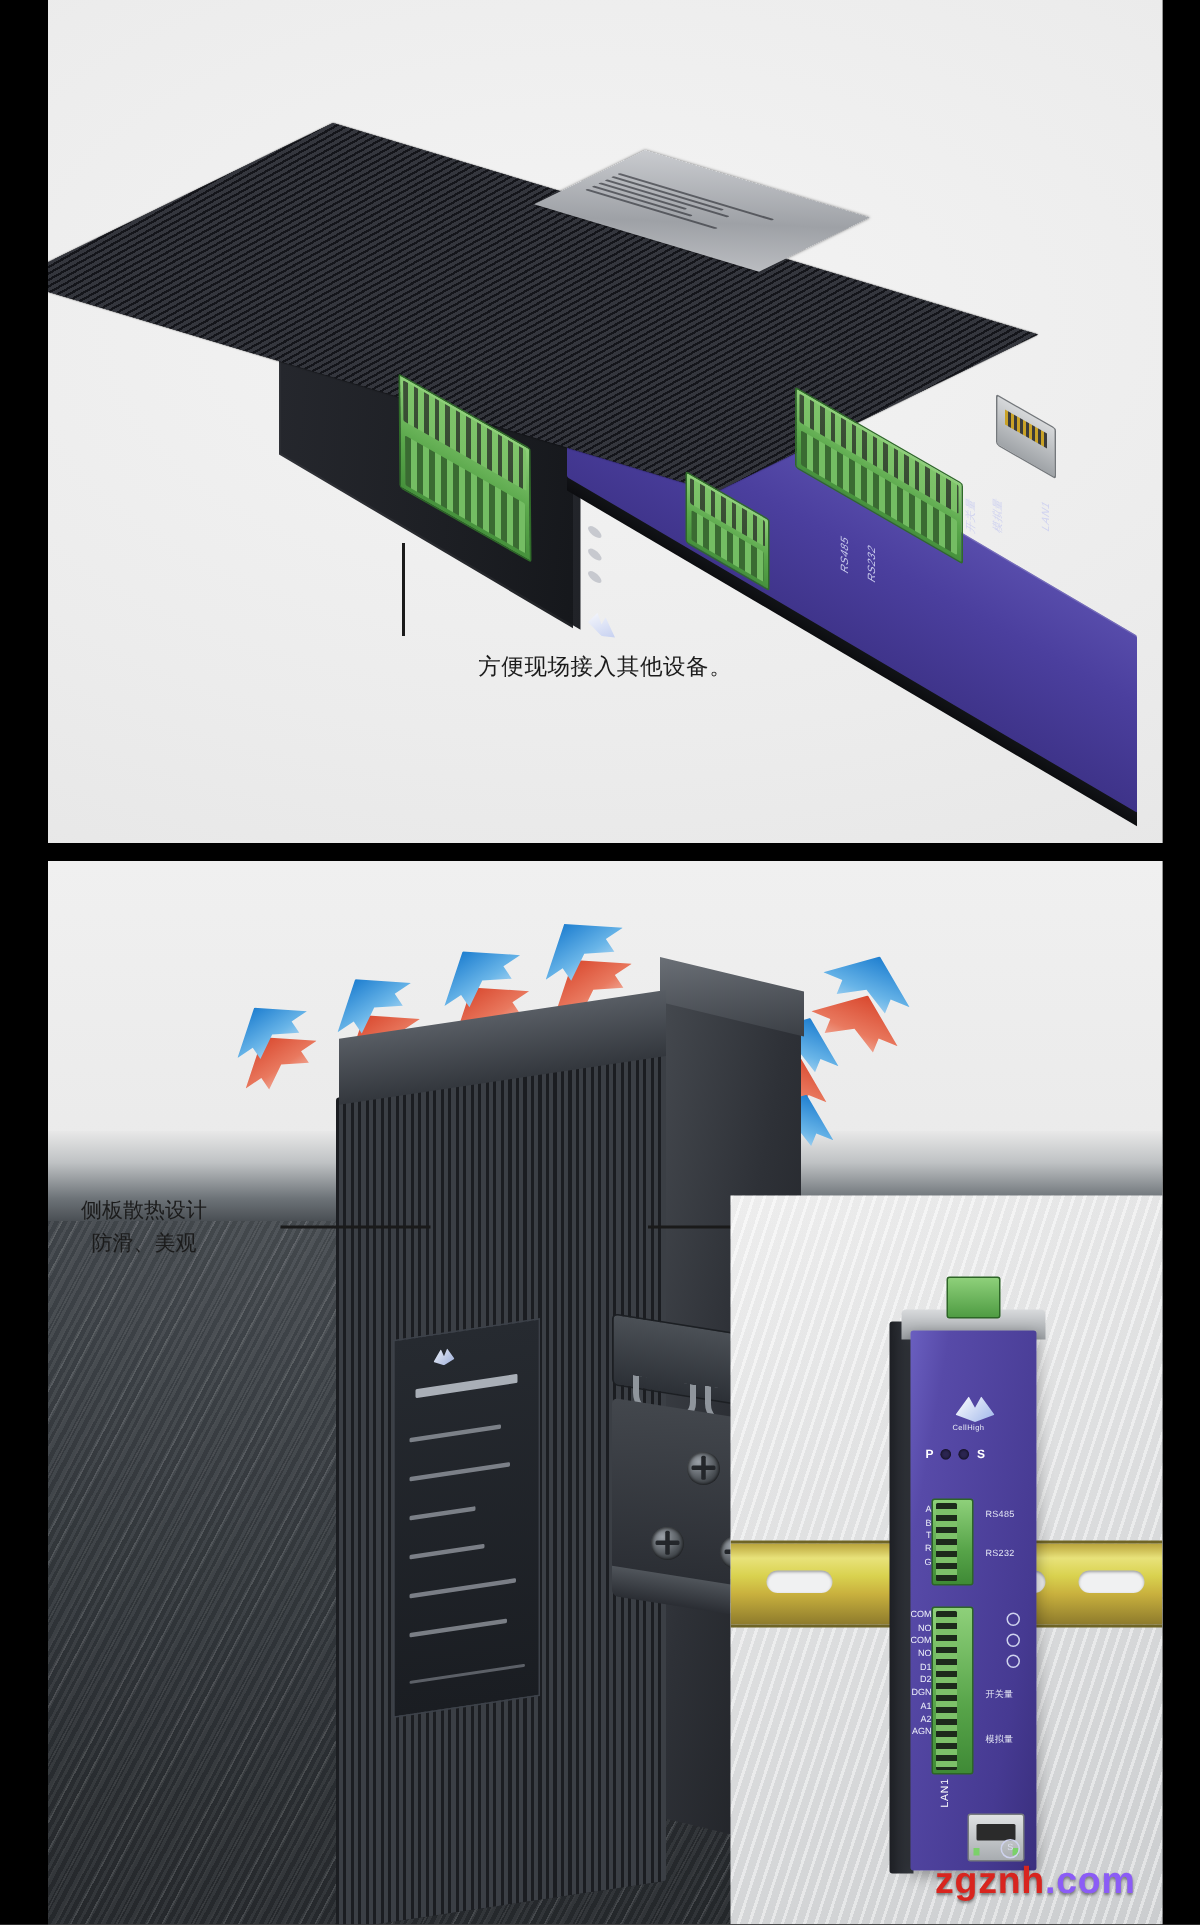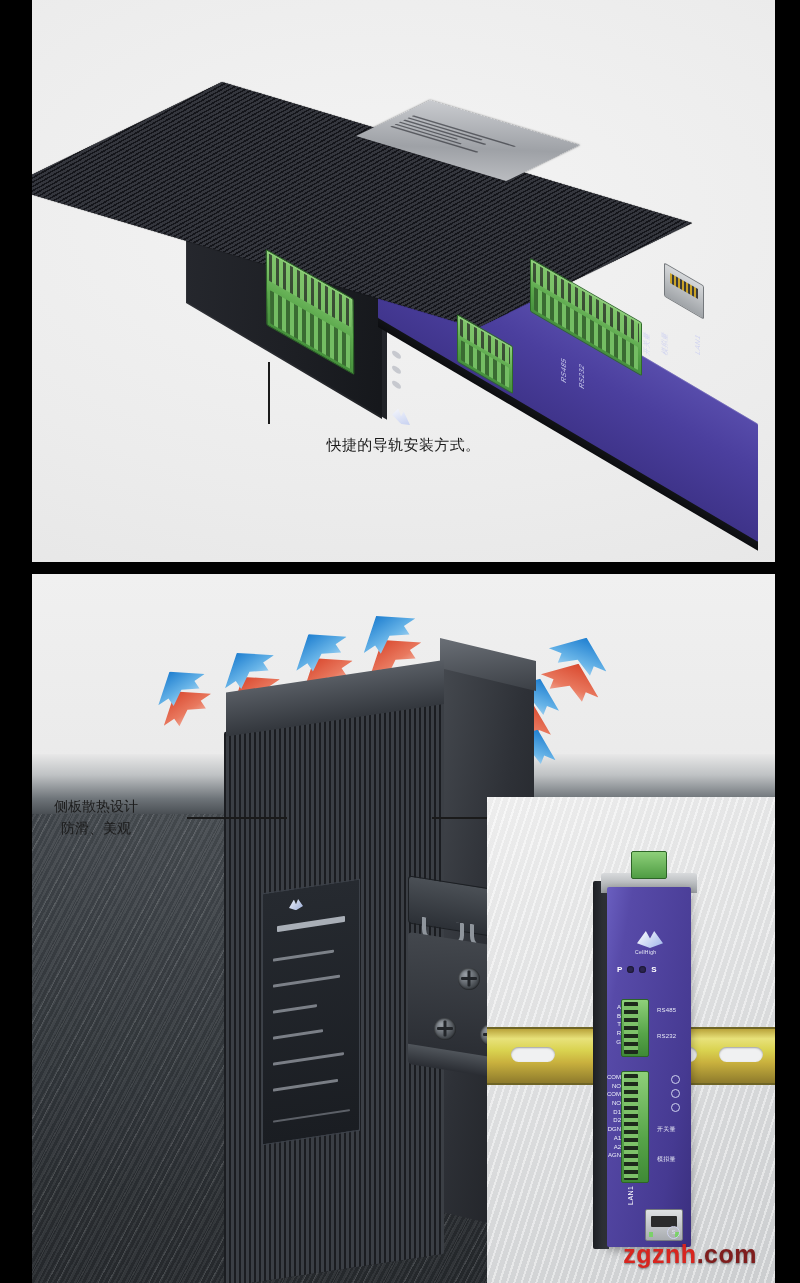--- a/index.html
+++ b/index.html
@@ -181,21 +181,21 @@
       background:linear-gradient(180deg,#dfe1e3,#a8acb0);border:1px solid #777b7f;border-radius:2px;}
   .d3-rj:after{content:"";position:absolute;left:5px;right:5px;top:6px;height:11px;background:#2b2b2b;border-radius:1px;}
   .d3-rj i{position:absolute;width:4px;height:5px;background:#7bd16a;bottom:3px;}
   .d3-lanlbl{position:absolute;left:20px;top:318px;font-size:7px;color:#fff;transform:rotate(-90deg);transform-origin:0 0;letter-spacing:.5px;}
   .d3-cert{position:absolute;left:60px;bottom:8px;width:11px;height:11px;border:1px solid #cfd3ee;border-radius:50%;font-size:6px;color:#dfe2f2;text-align:center;line-height:11px;}
 
   
   .wm{position:absolute;right:18px;bottom:14px;font-size:25px;font-weight:700;letter-spacing:.5px;
       text-shadow:0 1px 2px rgba(0,0,0,.45);}
   .wm .a{color:#d8251f;}
-  .wm .b{color:#7f1d1d;}
+  .wm .b{color:#8b5cf6;}
 </style>
 </head>
 <body>
 
 <div class="page">
 
   <div class="panel1">
     <div class="p1-bg"></div>
 
     <div class="dev1">
@@ -242,21 +242,21 @@
       <div class="d1-leds">
           <i></i>
           <i></i>
           <i></i>
         </div>
       <div class="d1-logo"></div>
     </div>
 
     <div class="p1-line"></div>
     <div class="p1-cap">
-      <div>快捷的导轨安装方式。</div>
+      <div>方便现场接入其他设备。</div>
     </div>
   </div>
 
   <div class="divider"></div>
 
   <div class="panel2">
     <div class="p2-wallpaper"></div>
     <div class="p2-floor"></div>
     <div class="p2-floor-top"></div>
 

